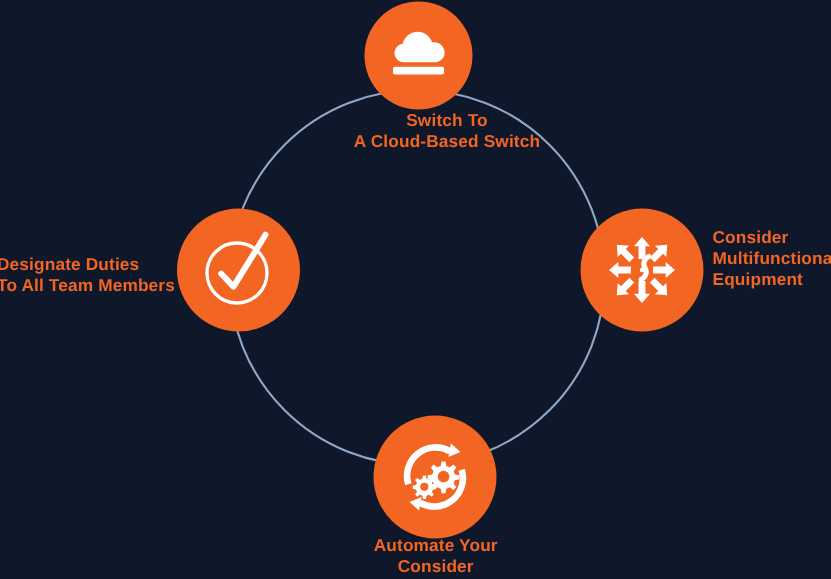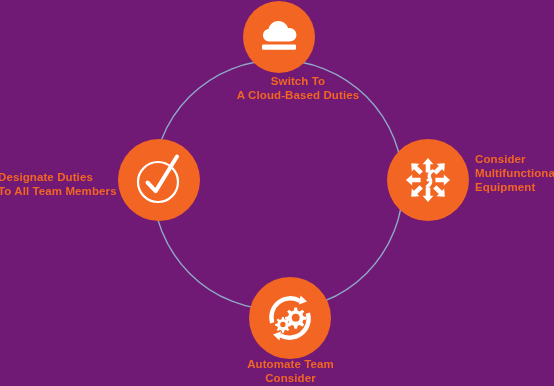--- a/index.html
+++ b/index.html
@@ -7,21 +7,21 @@
     padding: 0;
     background: #ffffff;
   }
   body {
     font-family: "Liberation Sans", sans-serif;
   }
   #stage {
     position: relative;
     width: 554px;
     height: 386px;
-    background: #701a75;
+    background: #0f172a;
     overflow: hidden;
   }
   #ring-svg {
     position: absolute;
     left: 0;
     top: 0;
     width: 554px;
     height: 386px;
   }
   .node {
@@ -69,21 +69,21 @@
   <div class="node" id="node-cloud">
     <span>
       <svg width="46" height="40" viewBox="0 0 46 40" aria-hidden="true">
         <path d="M13.2 24.5c-3.4 0-6.2-2.8-6.2-6.2 0-3.2 2.4-5.8 5.5-6.2 1.0-4.6 5.1-8.0 9.9-8.0 4.5 0 8.4 3.0 9.7 7.1 0.4-0.1 0.9-0.1 1.3-0.1 3.9 0 7.0 3.1 7.0 7.0 0 3.9-3.1 6.4-7.0 6.4z" fill="#ffffff"></path>
         <rect x="6" y="27.5" width="34" height="5.2" rx="1.2" fill="#ffffff"></rect>
       </svg>
     </span>
   </div>
   <div class="label label-center" id="label-cloud">
     <div>Switch To</div>
-    <div>A Cloud-Based Duties</div>
+    <div>A Cloud-Based Switch</div>
   </div>
 
   <div class="node" id="node-arrows">
     <span>
       <svg width="52" height="52" viewBox="0 0 52 52" aria-hidden="true">
         <g fill="#ffffff">
 
           <path d="M26 4 l5.4 6.2 h-3.1 v8.4 h-4.6 v-8.4 h-3.1 z"></path>
 
           <path d="M26 48 l-5.4 -6.2 h3.1 v-8.4 h4.6 v8.4 h3.1 z"></path>
@@ -128,21 +128,21 @@
         <circle cx="33.7" cy="27.7" r="3.9" fill="#f26522"></circle>
 
         <g fill="#ffffff">
           <path d="M20.0 27.0 l1.9 0 0.5 2.2 1.6 0.7 1.8 -1.3 1.4 1.4 -1.3 1.8 0.7 1.6 2.2 0.5 0 1.9 -2.2 0.5 -0.7 1.6 1.3 1.8 -1.4 1.4 -1.8 -1.3 -1.6 0.7 -0.5 2.2 -1.9 0 -0.5 -2.2 -1.6 -0.7 -1.8 1.3 -1.4 -1.4 1.3 -1.8 -0.7 -1.6 -2.2 -0.5 0 -1.9 2.2 -0.5 0.7 -1.6 -1.3 -1.8 1.4 -1.4 1.8 1.3 1.6 -0.7 z"></path>
         </g>
         <circle cx="20.9" cy="34.5" r="2.7" fill="#f26522"></circle>
       </svg>
     </span>
   </div>
   <div class="label label-center" id="label-gears">
-    <div>Automate Team</div>
+    <div>Automate Your</div>
     <div>Consider</div>
   </div>
 
   <div class="node" id="node-check">
     <span>
       <svg width="56" height="56" viewBox="0 0 56 56" aria-hidden="true">
         <circle cx="27" cy="30" r="20" fill="none" stroke="#ffffff" stroke-width="2.2"></circle>
         <path d="M16.5 30.5 l8.2 8.6 L46 4.5" fill="none" stroke="#ffffff" stroke-width="4.0" stroke-linecap="round" stroke-linejoin="round"></path>
       </svg>
     </span>

